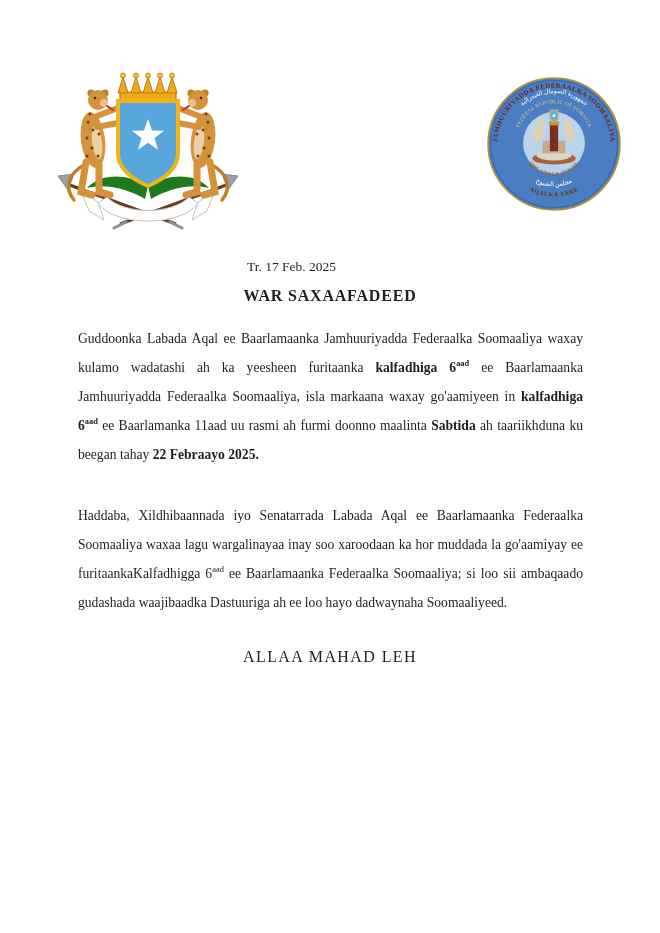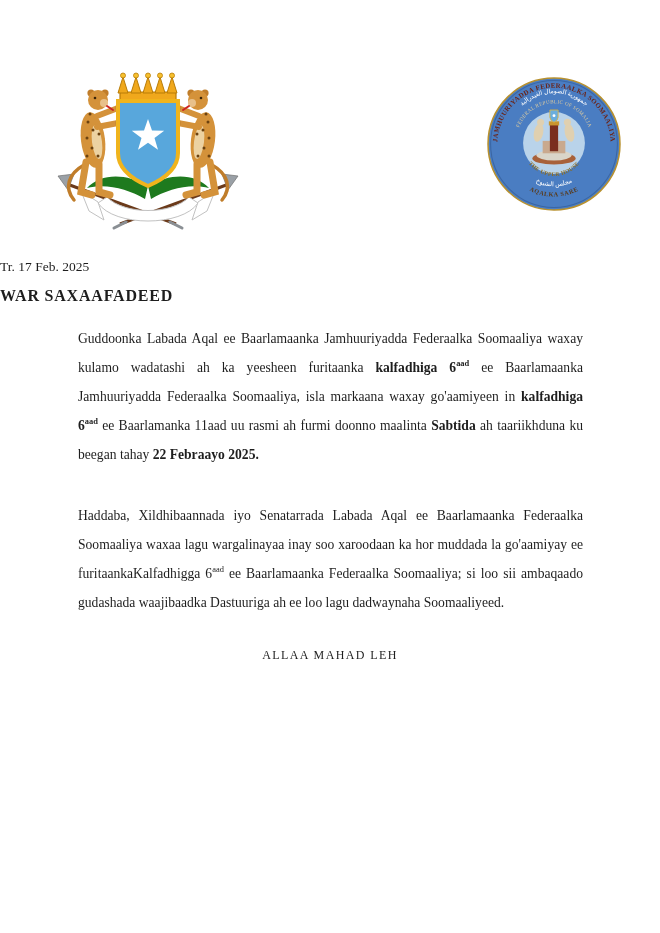--- a/index.html
+++ b/index.html
@@ -9,43 +9,43 @@
     background:#ffffff;
     font-family:"Liberation Serif","DejaVu Serif",serif;
     color:#1e1e1e;
     overflow:hidden;
   }
   .header{position:relative;height:245px;}
   .emblem{position:absolute;left:54px;top:70px;width:188px;height:180px;}
   .seal{position:absolute;left:487px;top:77px;width:134px;height:134px;}
   .date-line{
     margin:13px 77px 0 0;
-    text-align:left;
+    text-align:center;
     font-size:13.5px;
     line-height:17px;
   }
   .doc-title{
     margin-top:12px;
-    text-align:left;
+    text-align:center;
     font-weight:700;
     font-size:16px;
     letter-spacing:0.8px;
   }
   .body-para{
     margin:0 77px 0 78px;
     font-size:13.6px;
     line-height:29px;
     text-align:justify;
   }
   .para-1{margin-top:19px;}
   .para-2{margin-top:32px;}
   .closing{
     margin-top:31px;
     text-align:center;
-    font-size:12px;
+    font-size:16px;
     letter-spacing:1.4px;
   }
   .b{font-weight:700;}
   sup{font-size:0.62em;line-height:0;vertical-align:super;}
   svg text{font-family:"Liberation Serif","DejaVu Serif",serif;}
 </style>
 </head>
 <body>
 
 <div class="page">
@@ -176,17 +176,17 @@
       </text>
     </svg>
   </div>
 
   <div class="date-line">Tr. 17 Feb. 2025</div>
 
   <div class="doc-title">WAR SAXAAFADEED</div>
 
   <p class="body-para para-1"><span>Guddoonka Labada Aqal ee Baarlamaanka Jamhuuriyadda Federaalka Soomaaliya waxay kulamo wadatashi ah ka yeesheen furitaanka </span><span class="b">kalfadhiga 6</span><sup class="b">aad</sup><span> ee Baarlamaanka Jamhuuriyadda Federaalka Soomaaliya, isla markaana waxay go'aamiyeen in </span><span class="b">kalfadhiga 6</span><sup class="b">aad</sup><span> ee Baarlamanka 11aad uu rasmi ah furmi doonno maalinta </span><span class="b">Sabtida</span><span> ah taariikhduna ku beegan tahay </span><span class="b">22 Febraayo 2025.</span></p>
 
-  <p class="body-para para-2"><span>Haddaba, Xildhibaannada iyo Senatarrada Labada Aqal ee Baarlamaanka Federaalka Soomaaliya waxaa lagu wargalinayaa inay soo xaroodaan ka hor muddada la go'aamiyay ee furitaankaKalfadhigga 6</span><sup>aad</sup><span> ee Baarlamaanka Federaalka Soomaaliya; si loo sii ambaqaado gudashada waajibaadka Dastuuriga ah ee loo lagu dadwaynaha Soomaaliyeed.</span></p>
+  <p class="body-para para-2"><span>Haddaba, Xildhibaannada iyo Senatarrada Labada Aqal ee Baarlamaanka Federaalka Soomaaliya waxaa lagu wargalinayaa inay soo xaroodaan ka hor muddada la go'aamiyay ee furitaankaKalfadhigga 6</span><sup>aad</sup><span> ee Baarlamaanka Federaalka Soomaaliya; si loo sii ambaqaado gudashada waajibaadka Dastuuriga ah ee loo hayo dadwaynaha Soomaaliyeed.</span></p>
 
   <div class="closing">ALLAA MAHAD LEH</div>
 
 </div>
 
 </body></html>

